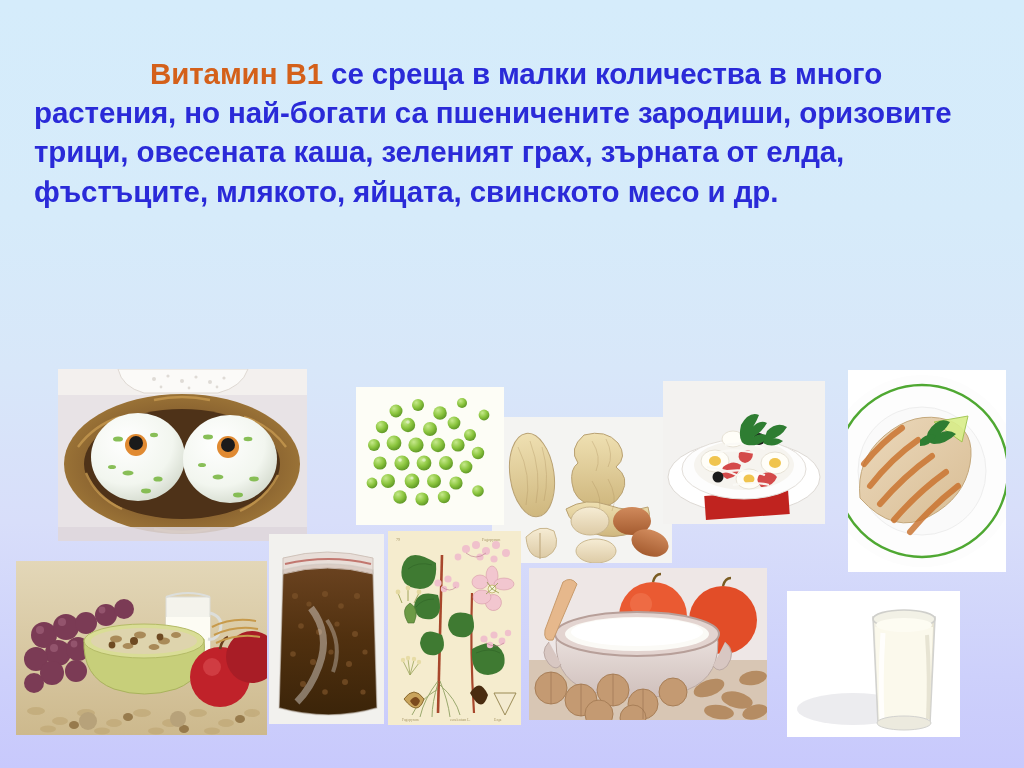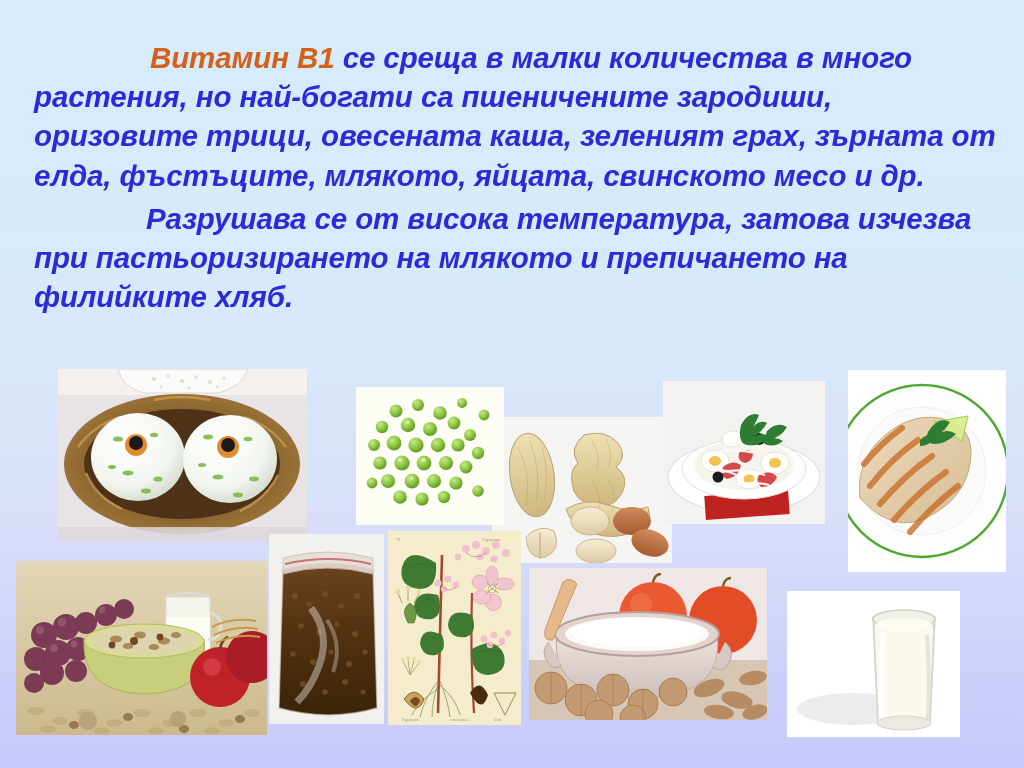--- a/index.html
+++ b/index.html
@@ -7,23 +7,23 @@
   body{
     width:1024px;height:768px;overflow:hidden;
     font-family:"Liberation Sans","DejaVu Sans",sans-serif;
     background:linear-gradient(to bottom,#d5ecfb 0%,#d6ebfa 28%,#d8e7f9 48%,#d8defa 68%,#cdd0fb 88%,#c8c9fc 100%);
     position:relative;
   }
   #slide{position:absolute;inset:0;}
 
   
   .textblock{
-    position:absolute;left:34px;top:38px;width:968px;
+    position:absolute;left:34px;top:54px;width:968px;
     font-size:29.5px;font-weight:bold;line-height:1.33;
-    color:#2a2ad8;letter-spacing:-0.1px;font-style:italic;
+    color:#2a2ad8;letter-spacing:-0.1px;
   }
   .para{margin:0 0 4px 0;}
   .indent{display:inline-block;width:116px;}
   .indent2{display:inline-block;width:112px;}
   .vit{color:#d4601a;}
 
   
   .photo{position:absolute;overflow:hidden;background:#fff;}
   .photo svg{display:block;width:100%;height:100%;}
 
@@ -40,23 +40,20 @@
   #p-milk     {left:787px;top:591px; width:173px;height:146px; z-index:6;}
 </style>
 </head>
 <body>
 
 <div id="slide">
 
   <div class="textblock">
     <p class="para">
       <span class="indent"></span><span class="vit">Витамин В1</span><span> се среща  в малки количества  в  много растения,  но  най-богати  са  пшеничените   зародиши, оризовите  трици, овесената  каша, зеленият грах, зърната  от  елда, фъстъците, млякото,  яйцата, свинското месо и др.</span>
-    </p>
-    <p class="para">
-      <span class="indent2"></span><span>Разрушава  се от висока температура, затова изчезва  при  пастьоризирането на млякото и препичането на филийките хляб.</span>
     </p>
   </div>
 
   <div class="photo" id="p-rice">
     <svg viewBox="0 0 249 172" preserveAspectRatio="none">
       <defs>
         <radialGradient id="woodG" cx="50%" cy="50%" r="62%">
           <stop offset="0%" stop-color="#6a4726"></stop>
             <stop offset="60%" stop-color="#8a6330"></stop>
             <stop offset="100%" stop-color="#a8803c"></stop>

